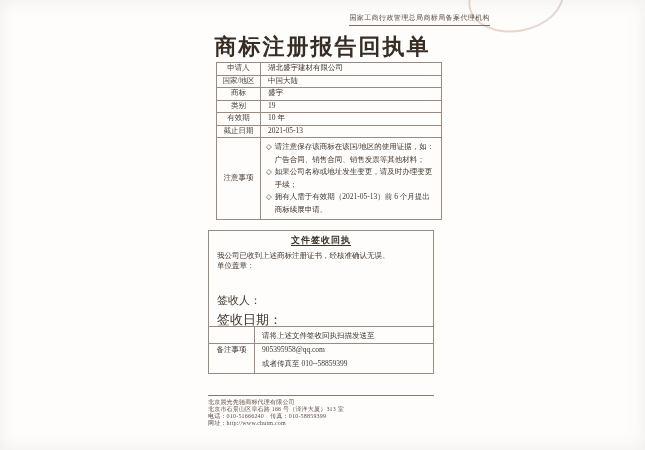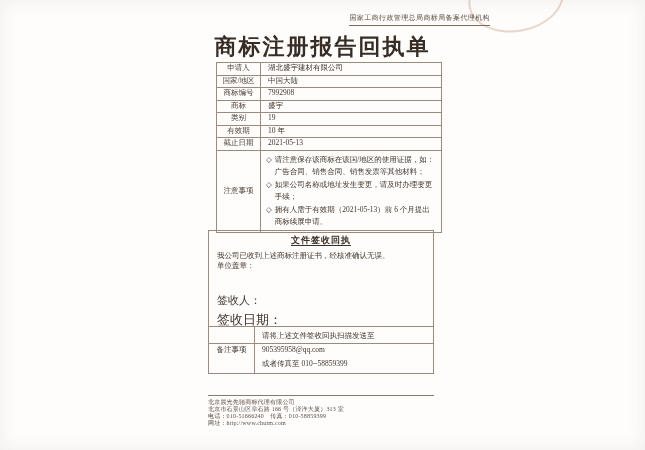--- a/index.html
+++ b/index.html
@@ -102,24 +102,20 @@
     <tbody>
       <tr class="r">
         <td class="lbl">申请人</td>
         <td class="val">湖北盛宇建材有限公司</td>
       </tr>
       <tr class="r">
         <td class="lbl">国家/地区</td>
         <td class="val">中国大陆</td>
       </tr>
       <tr class="r">
-        <td class="lbl">商标编号</td>
-        <td class="val">7992908</td>
-      </tr>
-      <tr class="r">
         <td class="lbl">商标</td>
         <td class="val">盛宇</td>
       </tr>
       <tr class="r">
         <td class="lbl">类别</td>
         <td class="val">19</td>
       </tr>
       <tr class="r">
         <td class="lbl">有效期</td>
         <td class="val">10 年</td>

